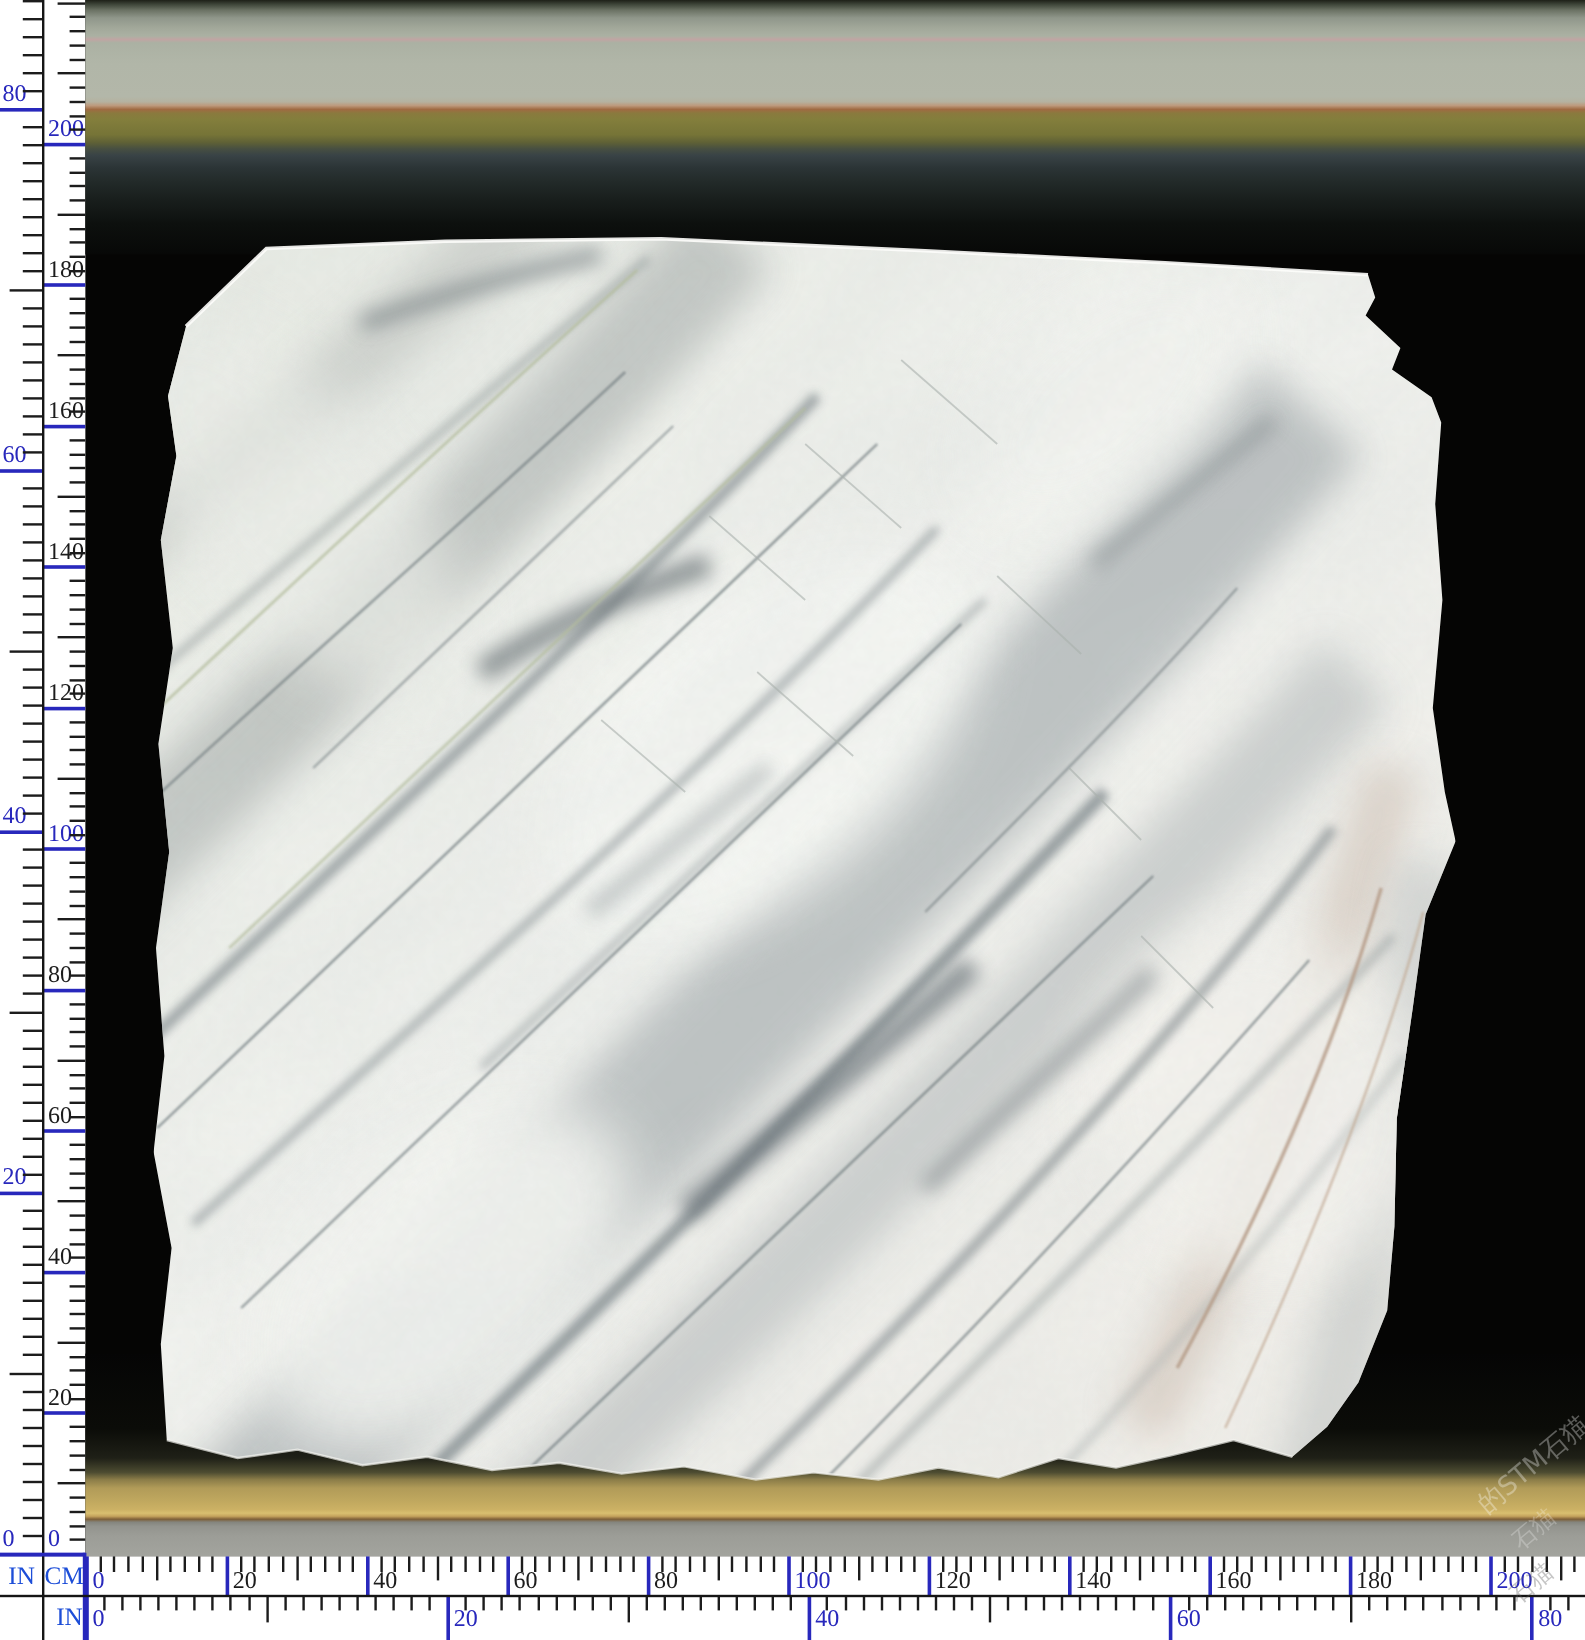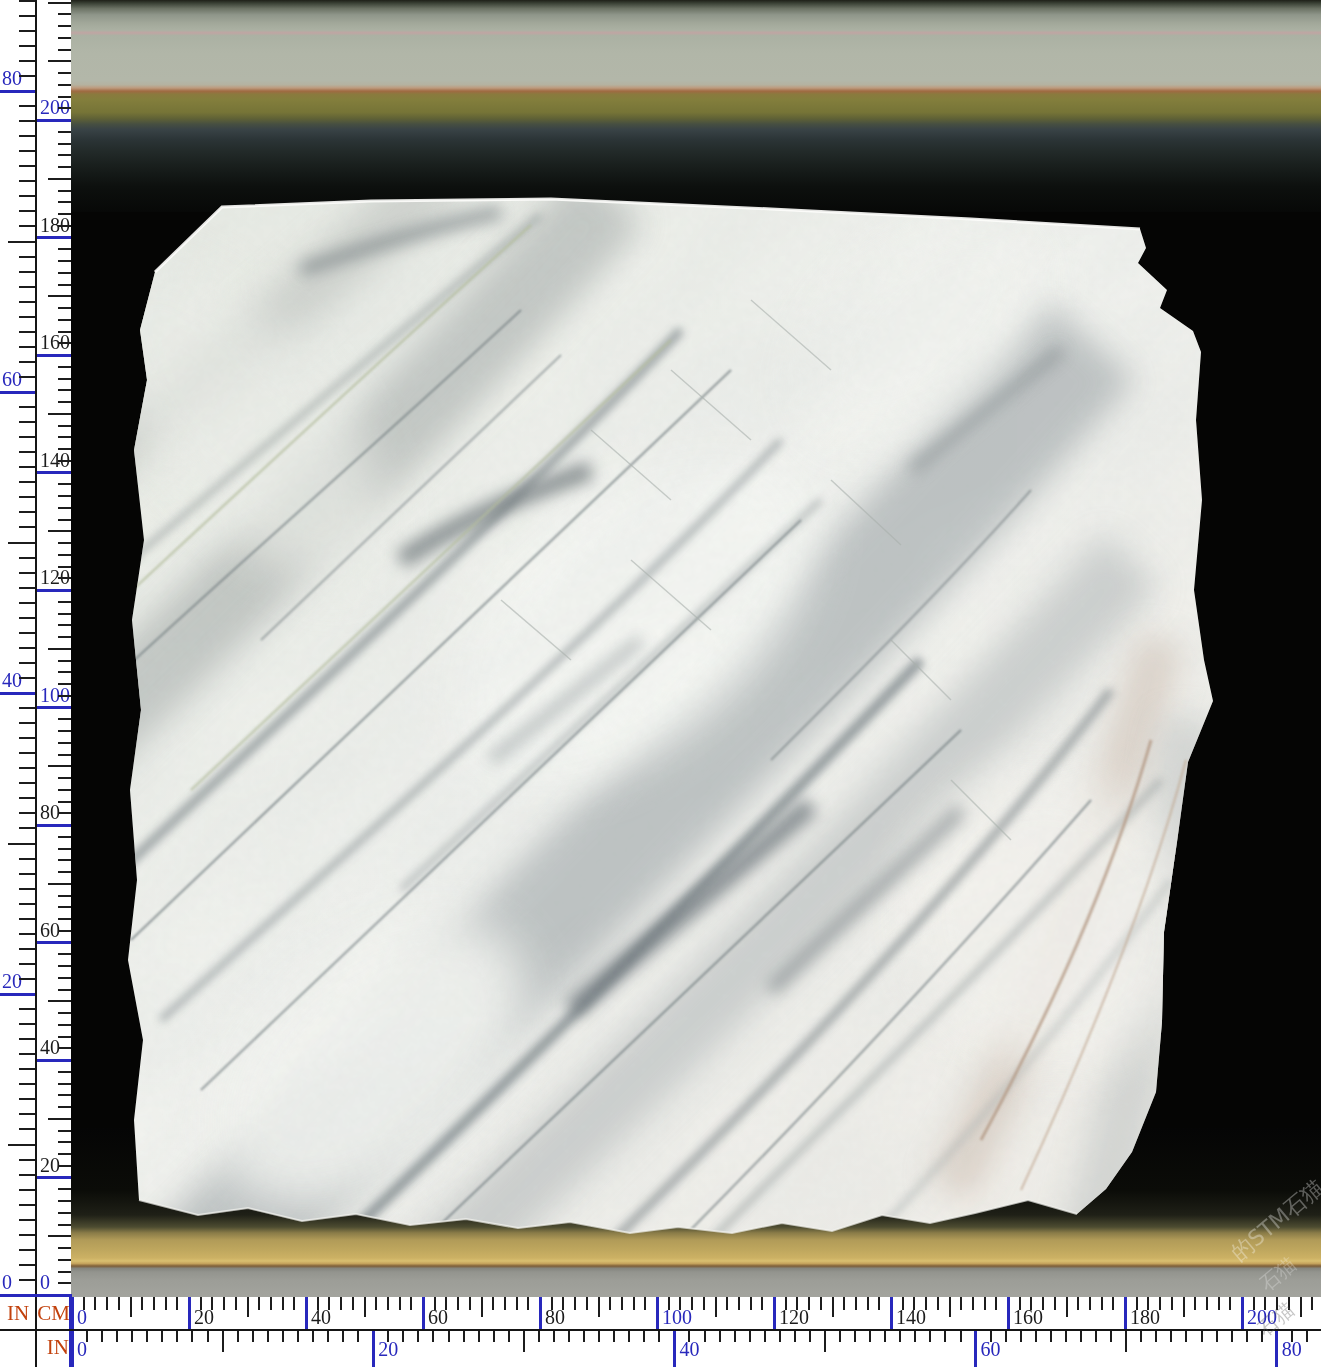--- a/index.html
+++ b/index.html
@@ -6,21 +6,21 @@
   .stage{
     position:relative;width:1321px;height:1367px;background:#ffffff;overflow:hidden;
     font-family:"Liberation Serif","DejaVu Serif",serif;
   }
   .stage *{box-sizing:border-box;}
   .abs{position:absolute;}
   .tick{position:absolute;background:#1c1c1c;}
   .majorline{position:absolute;}
   .rlabel{position:absolute;font-size:20px;line-height:22px;height:22px;white-space:nowrap;}
   .corner-cell{
-    position:absolute;font-size:21px;color:#c2410c;display:flex;align-items:center;
+    position:absolute;font-size:21px;color:#1d4ed8;display:flex;align-items:center;
   }
   #wm-ruler{
     position:absolute;left:1256px;top:1306px;transform:rotate(-40deg);
     color:rgba(90,90,90,.35);font-size:20px;font-family:"DejaVu Sans",sans-serif;
     pointer-events:none;
   }
 </style>
 </head>
 <body>
 

